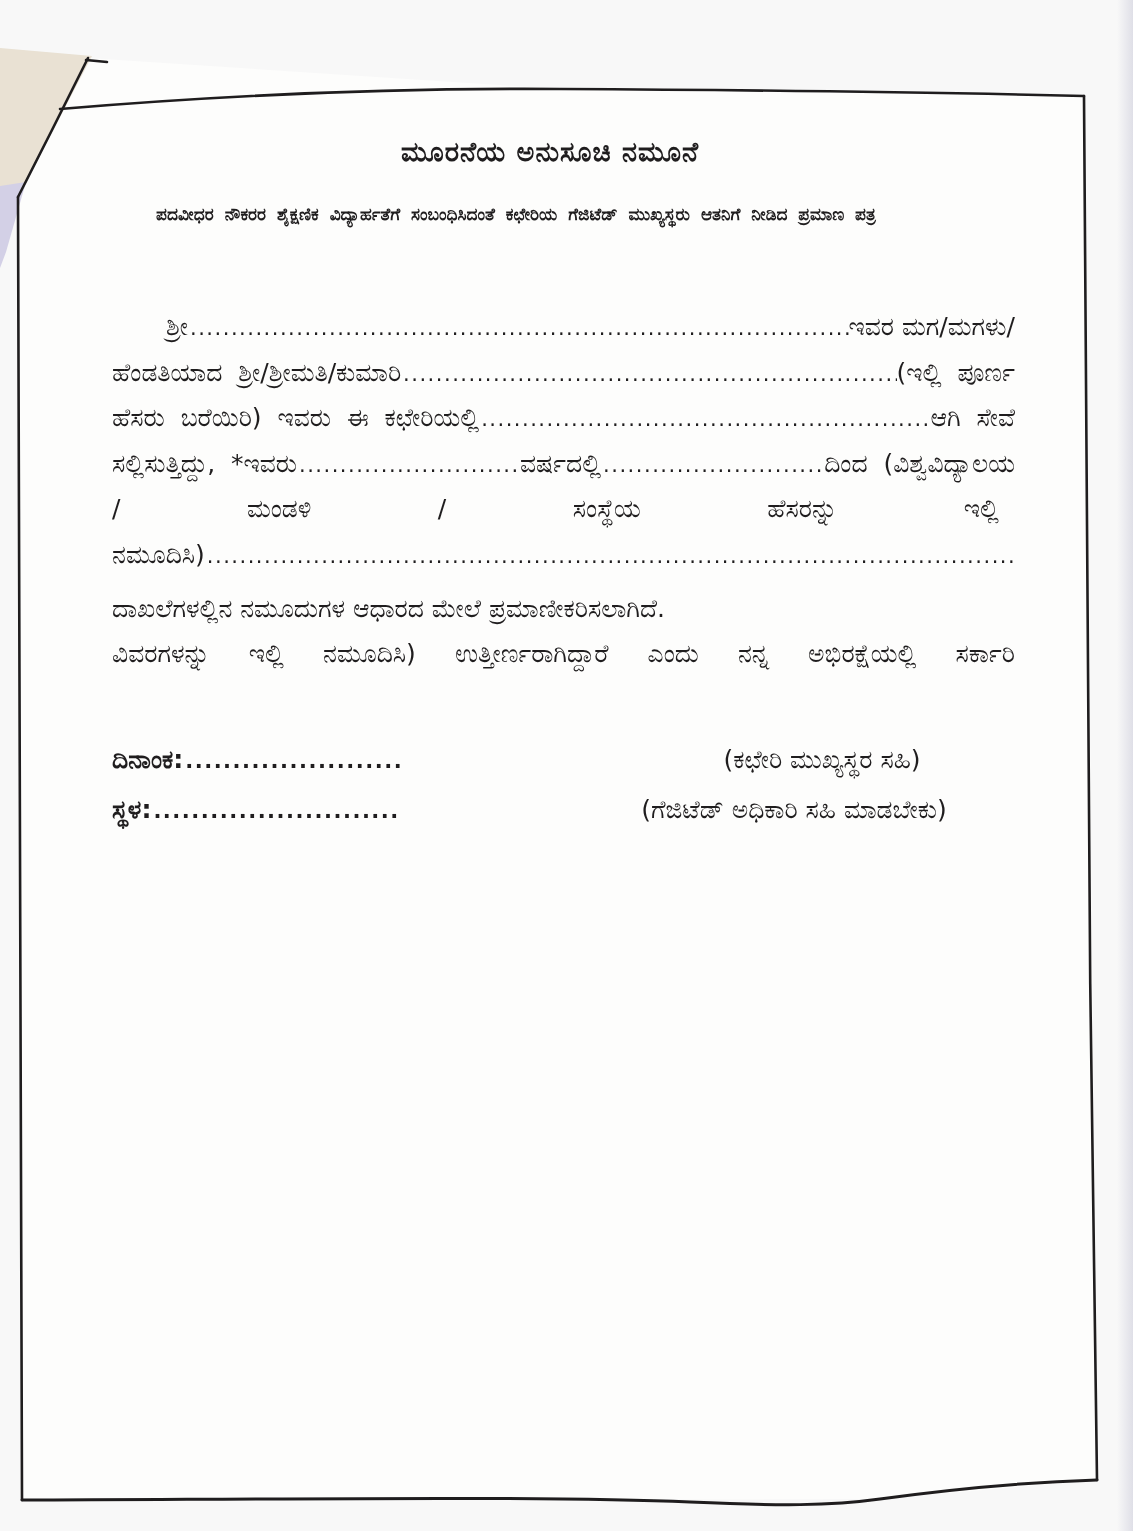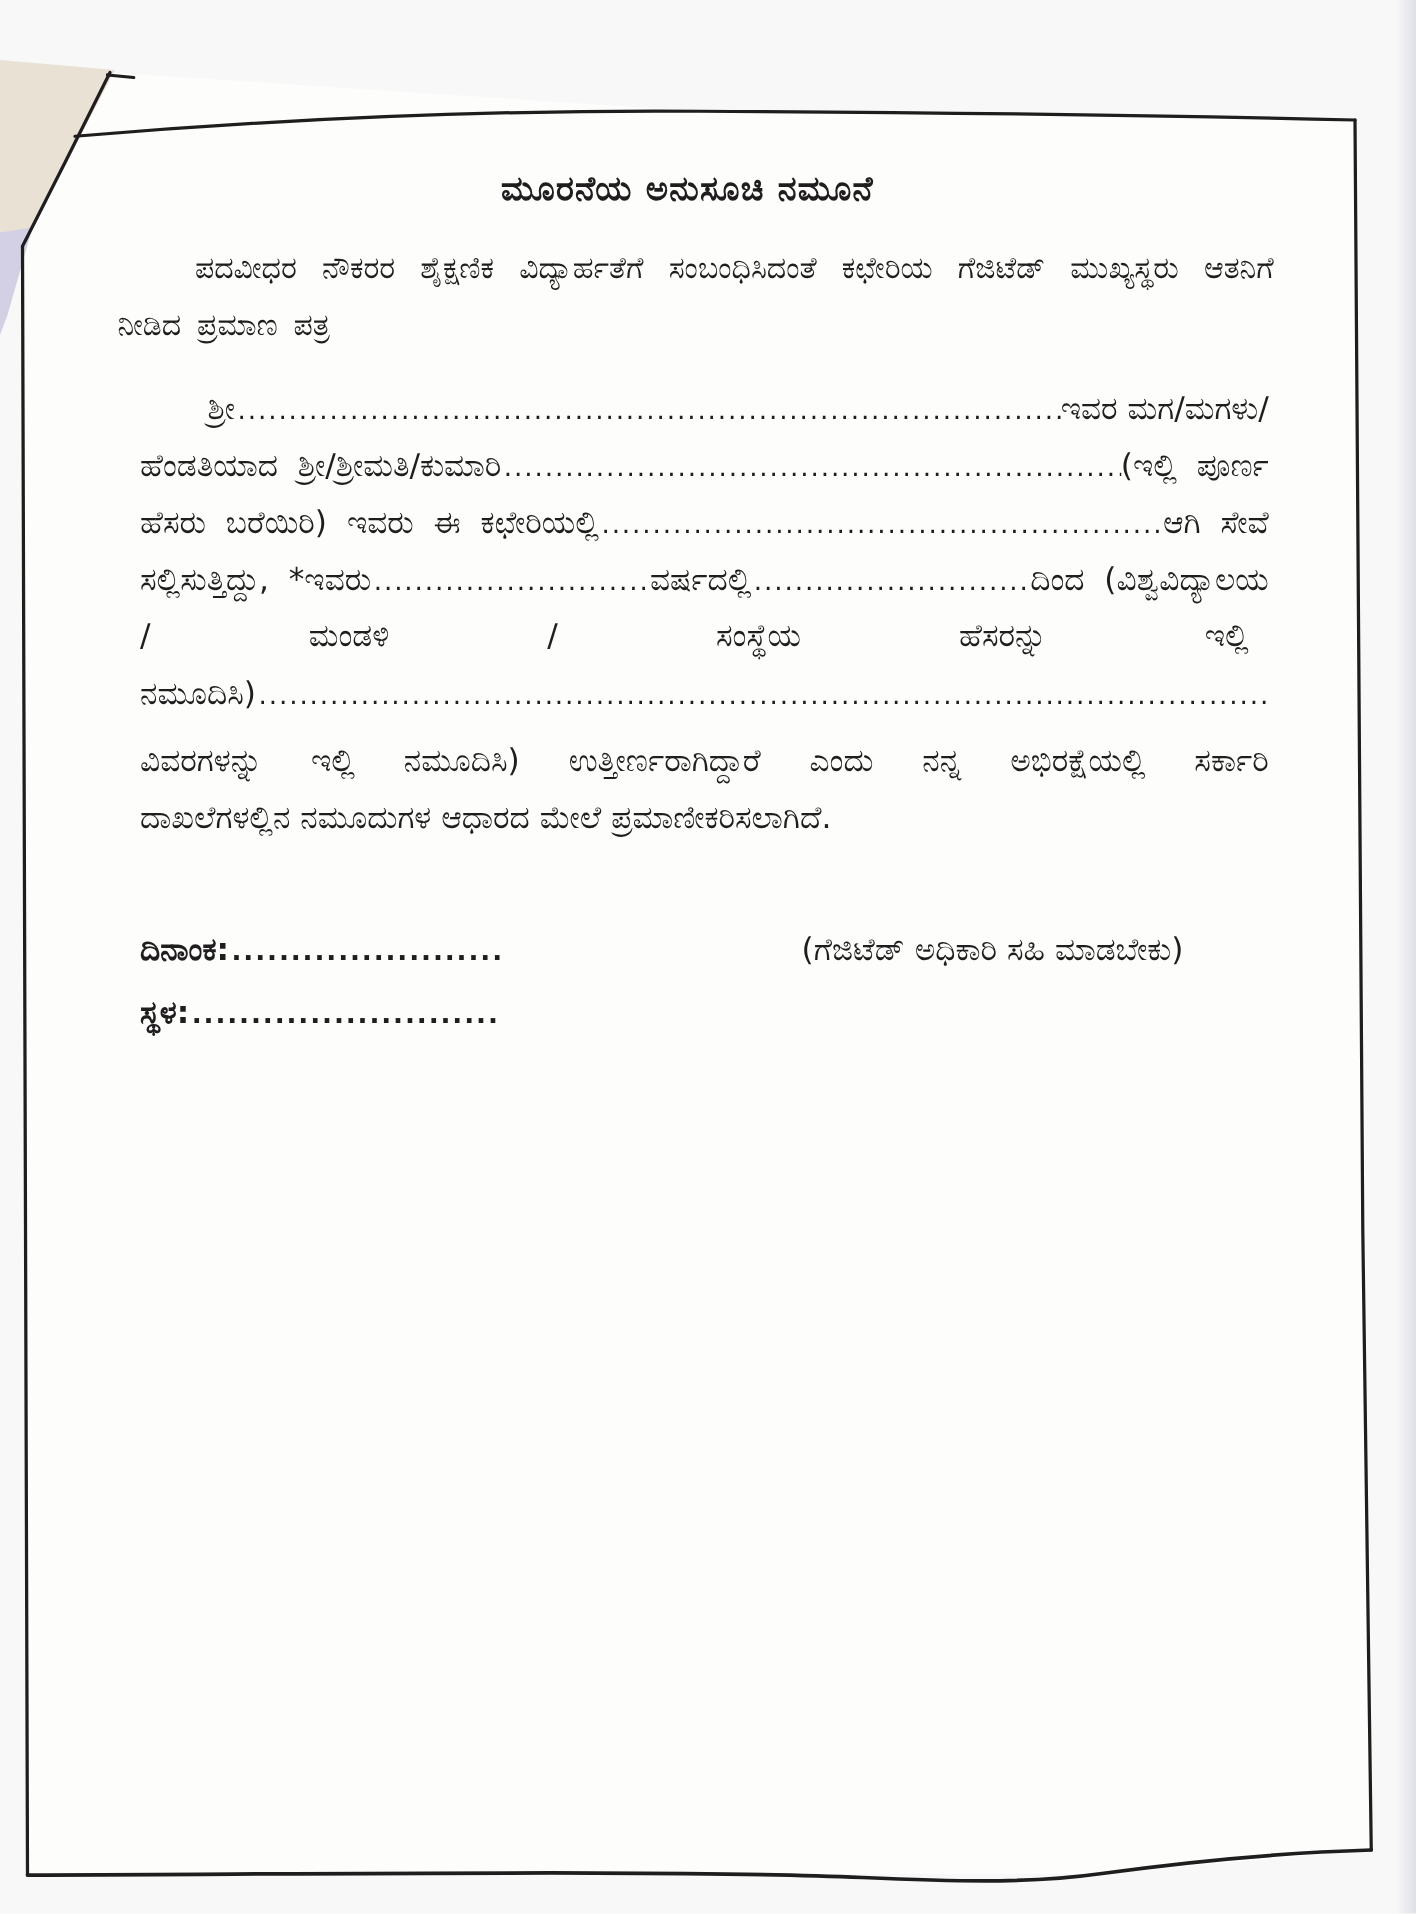--- a/index.html
+++ b/index.html
@@ -26,21 +26,21 @@
   .ink-line-thick{fill:none;stroke:currentColor;stroke-width:3;stroke-linecap:round;}
 
   .content{position:absolute;left:0;top:0;width:100%;height:100%;padding-left:32px;}
 
   .title{
     position:absolute;top:136px;left:100px;width:900px;
     text-align:center;font-size:27px;font-weight:bold;letter-spacing:1px;
   }
   .intro{
     position:absolute;top:191px;left:94px;width:925px;
-    font-size:24px;font-weight:normal;line-height:46px;
+    font-size:17px;font-weight:bold;line-height:46px;
     text-indent:62px;text-align:justify;word-spacing:5px;
   }
   .form-body{
     position:absolute;top:312px;left:112px;width:903px;
     font-size:25px;
   }
   .bline{display:flex;align-items:baseline;height:45.6px;white-space:nowrap;}
   .bline.indent{padding-left:54px;}
   .bline.spread{justify-content:space-between;padding-right:16px;}
   .bline.justify{display:block;text-align:justify;text-align-last:justify;white-space:normal;line-height:45.6px;height:45.6px;overflow:hidden;}
@@ -119,33 +119,34 @@
           <span class="seg">ಮಂಡಳಿ</span>
           <span class="seg">/</span>
           <span class="seg">ಸಂಸ್ಥೆಯ</span>
           <span class="seg">ಹೆಸರನ್ನು</span>
           <span class="seg">ಇಲ್ಲಿ</span>
         </div>
         <div class="bline dots-line">
           <span class="seg">ನಮೂದಿಸಿ)</span>
           <span class="dots">....................................................................................................................................................................................................................................................................</span>
         </div>
+        <div class="bline left"><span class="seg">ದಾಖಲೆಗಳಲ್ಲಿನ ನಮೂದುಗಳ ಆಧಾರದ ಮೇಲೆ ಪ್ರಮಾಣೀಕರಿಸಲಾಗಿದೆ.</span></div>
         <div class="bline justify"><span class="seg">ವಿವರಗಳನ್ನು ಇಲ್ಲಿ ನಮೂದಿಸಿ) ಉತ್ತೀರ್ಣರಾಗಿದ್ದಾರೆ ಎಂದು ನನ್ನ ಅಭಿರಕ್ಷೆಯಲ್ಲಿ ಸರ್ಕಾರಿ</span></div>
-        <div class="bline left"><span class="seg">ದಾಖಲೆಗಳಲ್ಲಿನ ನಮೂದುಗಳ ಆಧಾರದ ಮೇಲೆ ಪ್ರಮಾಣೀಕರಿಸಲಾಗಿದೆ.</span></div>
       </div>
 
     <div class="footer-left">
       <div class="footer-row">
         <span class="seg">ದಿನಾಂಕ:</span>
         <span class="dots-fixed js-dots">....................................................................................................................................................................................................................................................................</span>
       </div>
       <div class="footer-row">
         <span class="seg">ಸ್ಥಳ:</span>
         <span class="dots-fixed js-dots">....................................................................................................................................................................................................................................................................</span>
       </div>
     </div>
 
     <div class="footer-right">
+      <div class="sig-row first">(ಕಛೇರಿ ಮುಖ್ಯಸ್ಥರ ಸಹಿ)</div>
       <div class="sig-row">(ಗೆಜಿಟೆಡ್ ಅಧಿಕಾರಿ ಸಹಿ ಮಾಡಬೇಕು)</div>
     </div>
 
   </div>
 </div>
 
 </body></html>

